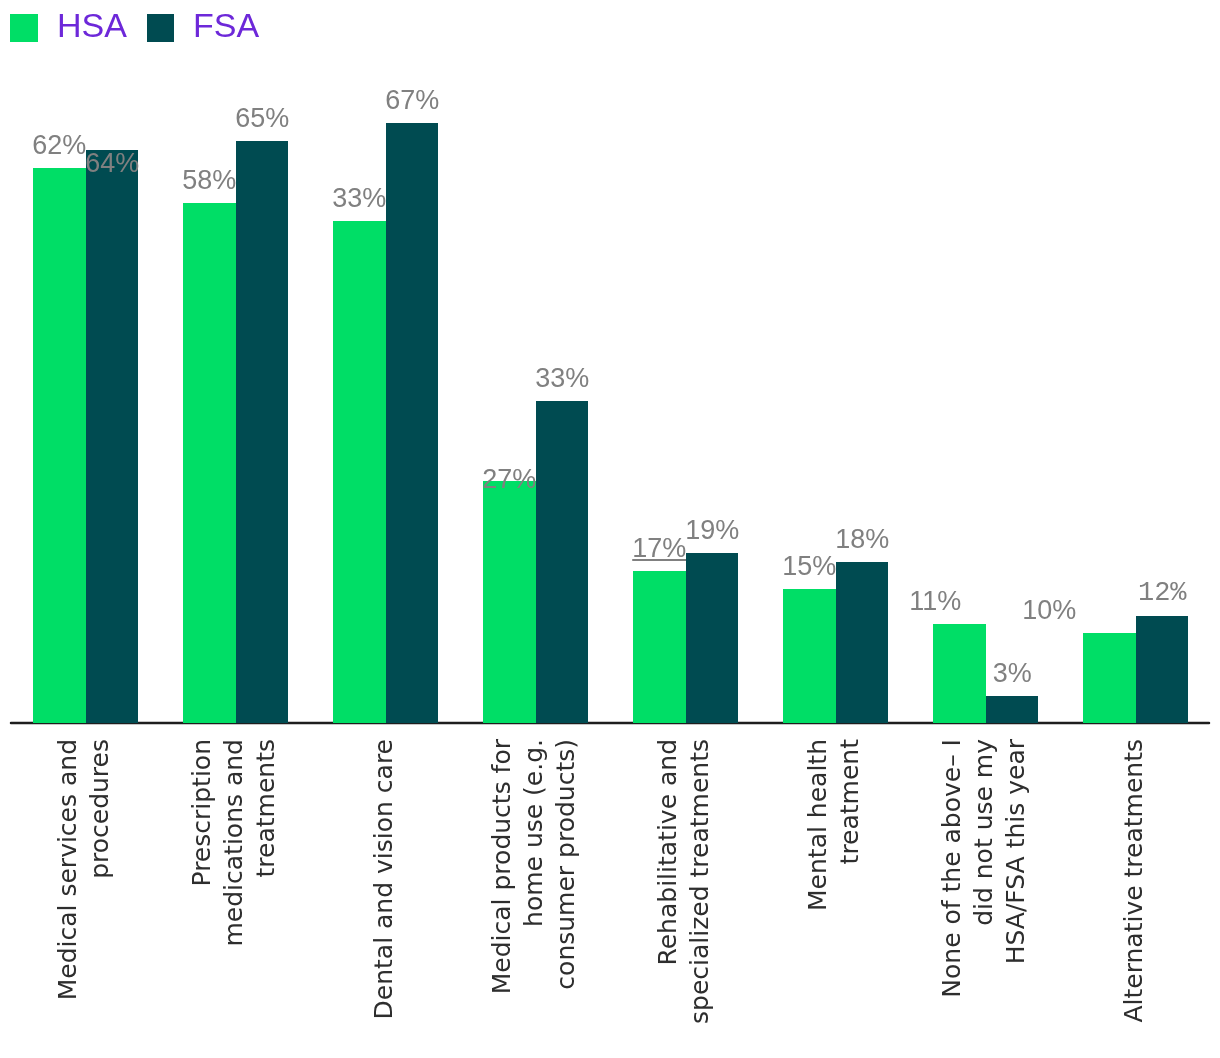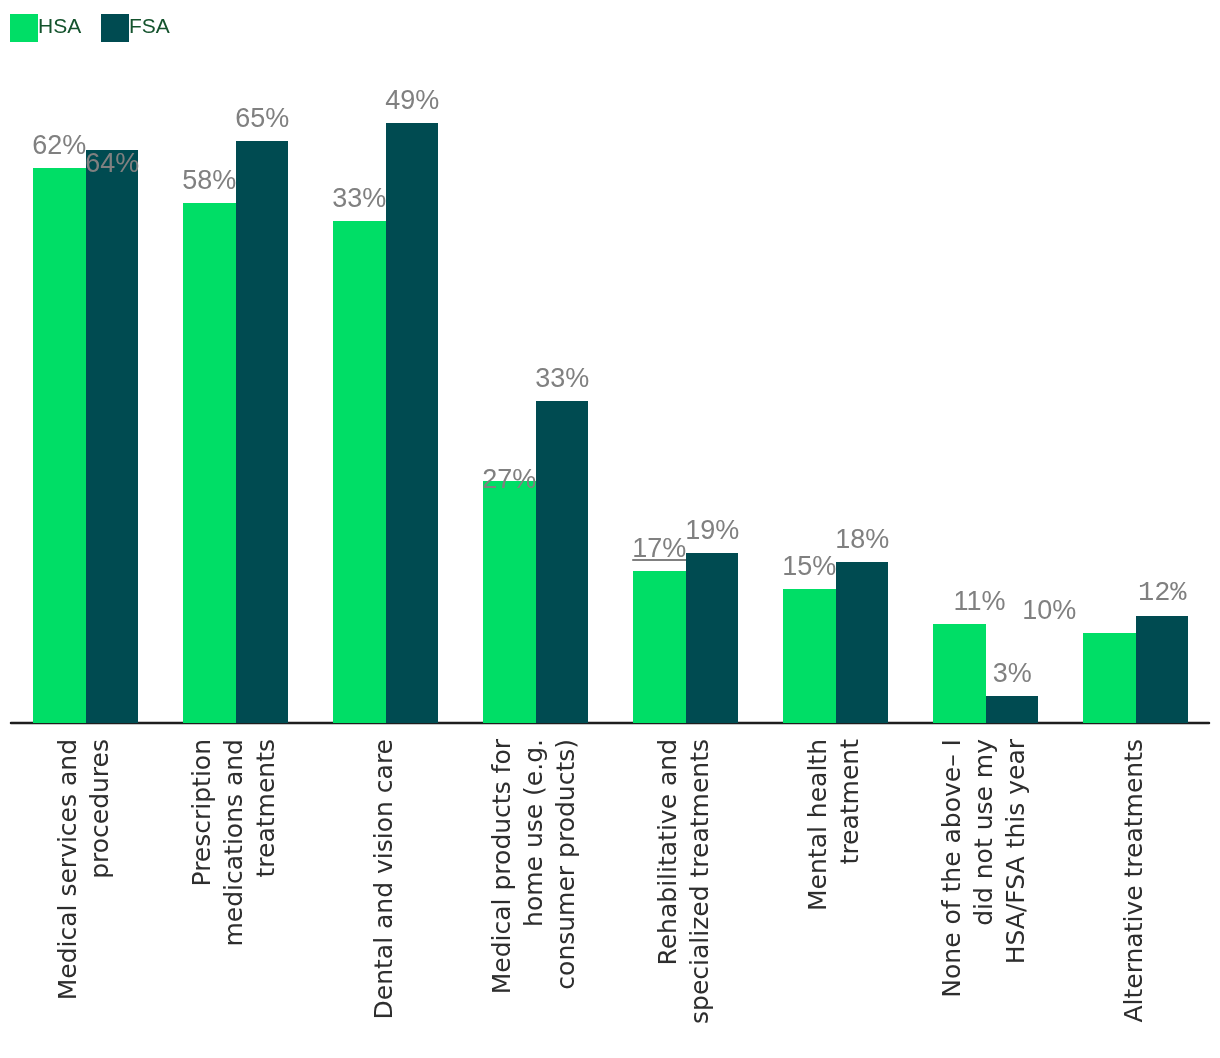--- a/index.html
+++ b/index.html
@@ -31,23 +31,23 @@
     position: absolute;
     left: 10.3px;
     top: 14px;
     display: flex;
     align-items: flex-start;
   }
   .legend-item { display: flex; align-items: center; }
   .legend-swatch { width: 27.7px; height: 27.7px; }
   .legend-label {
     font-family: "Liberation Sans", sans-serif;
-    font-size: 21px;
-    color: #14532d;
-    margin-left: 0;
+    font-size: 34px;
+    color: #6d28d9;
+    margin-left: 19px;
     margin-top: -3.2px;
     line-height: 27.7px;
   }
   
   .axis-svg {
     position: absolute;
     left: 0;
     top: 0;
     width: 1220px;
     height: 1058px;
@@ -104,21 +104,21 @@
       <div class="bar" style="left: 183px; width: 52.5px; top: 203.453px; height: 519.587px; background: rgb(0, 222, 102);"></div>
       <div class="bar-value" style="left: 163px; width: 92.5px; top: 165.453px;">58%</div>
       <div class="bar" style="left: 235.5px; width: 52.5px; top: 140.744px; height: 582.296px; background: rgb(0, 75, 81);"></div>
       <div class="bar-value" style="left: 215.5px; width: 92.5px; top: 102.744px;">65%</div>
       <div class="cat-label" style="left: 186px; top: 1059.3px;">Prescription</div>
       <div class="cat-label" style="left: 218px; top: 1059.3px;">medications and</div>
       <div class="cat-label" style="left: 250px; top: 1059.3px;">treatments</div>
       <div class="bar" style="left: 333px; width: 52.5px; top: 221.37px; height: 501.67px; background: rgb(0, 222, 102);"></div>
       <div class="bar-value" style="left: 313px; width: 92.5px; top: 183.37px;">33%</div>
       <div class="bar" style="left: 385.5px; width: 52.5px; top: 122.827px; height: 600.213px; background: rgb(0, 75, 81);"></div>
-      <div class="bar-value" style="left: 365.5px; width: 92.5px; top: 84.8272px;">49%</div>
+      <div class="bar-value" style="left: 365.5px; width: 92.5px; top: 84.8272px;">67%</div>
       <div class="cat-label" style="left: 368px; top: 1059.3px;">Dental and vision care</div>
       <div class="bar" style="left: 483px; width: 52.5px; top: 481.163px; height: 241.877px; background: rgb(0, 222, 102);"></div>
       <div class="bar-value" style="left: 463px; width: 92.5px; top: 464px;">27%</div>
       <div class="bar" style="left: 535.5px; width: 52.5px; top: 400.538px; height: 322.502px; background: rgb(0, 75, 81);"></div>
       <div class="bar-value" style="left: 515.5px; width: 92.5px; top: 362.538px;">33%</div>
       <div class="cat-label" style="left: 486px; top: 1059.3px;">Medical products for</div>
       <div class="cat-label" style="left: 518px; top: 1059.3px;">home use (e.g.</div>
       <div class="cat-label" style="left: 550px; top: 1059.3px;">consumer products)</div>
       <div class="bar" style="left: 633px; width: 52.5px; top: 570.747px; height: 152.293px; background: rgb(0, 222, 102);"></div>
       <div class="bar-value" style="left: 613px; width: 92.5px; top: 532.747px; text-decoration: underline;">17%</div>
@@ -126,21 +126,21 @@
       <div class="bar-value" style="left: 665.5px; width: 92.5px; top: 514.83px;">19%</div>
       <div class="cat-label" style="left: 652px; top: 1059.3px;">Rehabilitative and</div>
       <div class="cat-label" style="left: 684px; top: 1059.3px;">specialized treatments</div>
       <div class="bar" style="left: 783px; width: 52.5px; top: 588.664px; height: 134.376px; background: rgb(0, 222, 102);"></div>
       <div class="bar-value" style="left: 763px; width: 92.5px; top: 550.664px;">15%</div>
       <div class="bar" style="left: 835.5px; width: 52.5px; top: 561.789px; height: 161.251px; background: rgb(0, 75, 81);"></div>
       <div class="bar-value" style="left: 815.5px; width: 92.5px; top: 523.789px;">18%</div>
       <div class="cat-label" style="left: 802px; top: 1059.3px;">Mental health</div>
       <div class="cat-label" style="left: 834px; top: 1059.3px;">treatment</div>
       <div class="bar" style="left: 933px; width: 52.5px; top: 624.498px; height: 98.5424px; background: rgb(0, 222, 102);"></div>
-      <div class="bar-value" style="left: 913px; width: 92.5px; top: 586.498px; text-align: right;">11%</div>
+      <div class="bar-value" style="left: 889px; width: 92.5px; top: 586.498px;">11%</div>
       <div class="bar" style="left: 985.5px; width: 52.5px; top: 696.165px; height: 26.8752px; background: rgb(0, 75, 81);"></div>
       <div class="bar-value" style="left: 965.5px; width: 92.5px; top: 658.165px;">3%</div>
       <div class="cat-label" style="left: 936px; top: 1059.3px;">None of the above– I</div>
       <div class="cat-label" style="left: 968px; top: 1059.3px;">did not use my</div>
       <div class="cat-label" style="left: 1000px; top: 1059.3px;">HSA/FSA this year</div>
       <div class="bar" style="left: 1083px; width: 52.5px; top: 633.456px; height: 89.584px; background: rgb(0, 222, 102);"></div>
       <div class="bar-value" style="left: 1003px; width: 92.5px; top: 595.456px;">10%</div>
       <div class="bar" style="left: 1135.5px; width: 52.5px; top: 615.539px; height: 107.501px; background: rgb(0, 75, 81);"></div>
       <div class="bar-value" style="left: 1115.5px; width: 92.5px; top: 577.539px; font-family: Liberation Mono, monospace;">12%</div>
       <div class="cat-label" style="left: 1118px; top: 1059.3px;">Alternative treatments</div>

